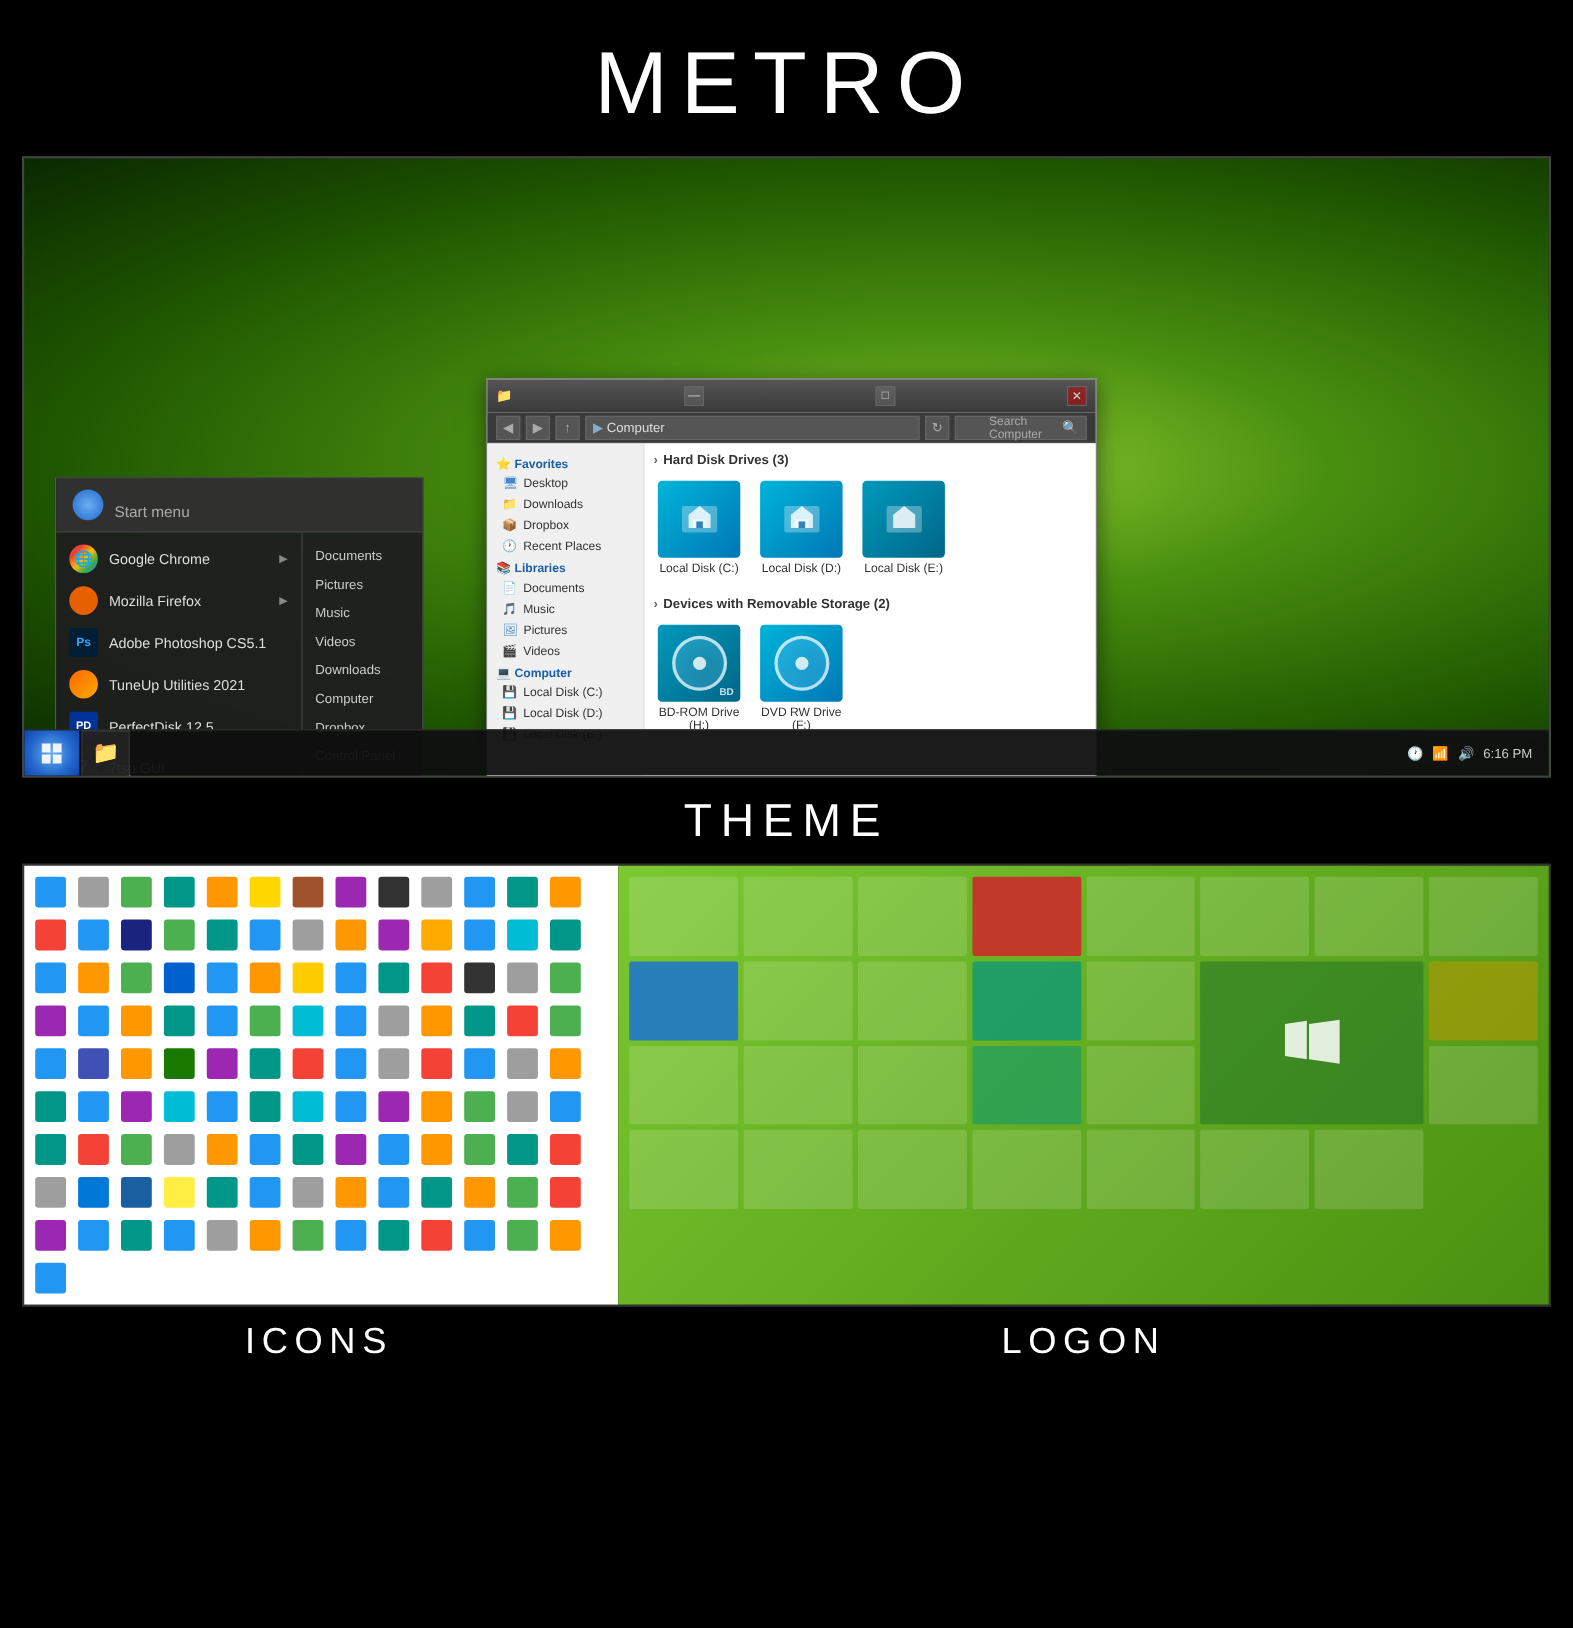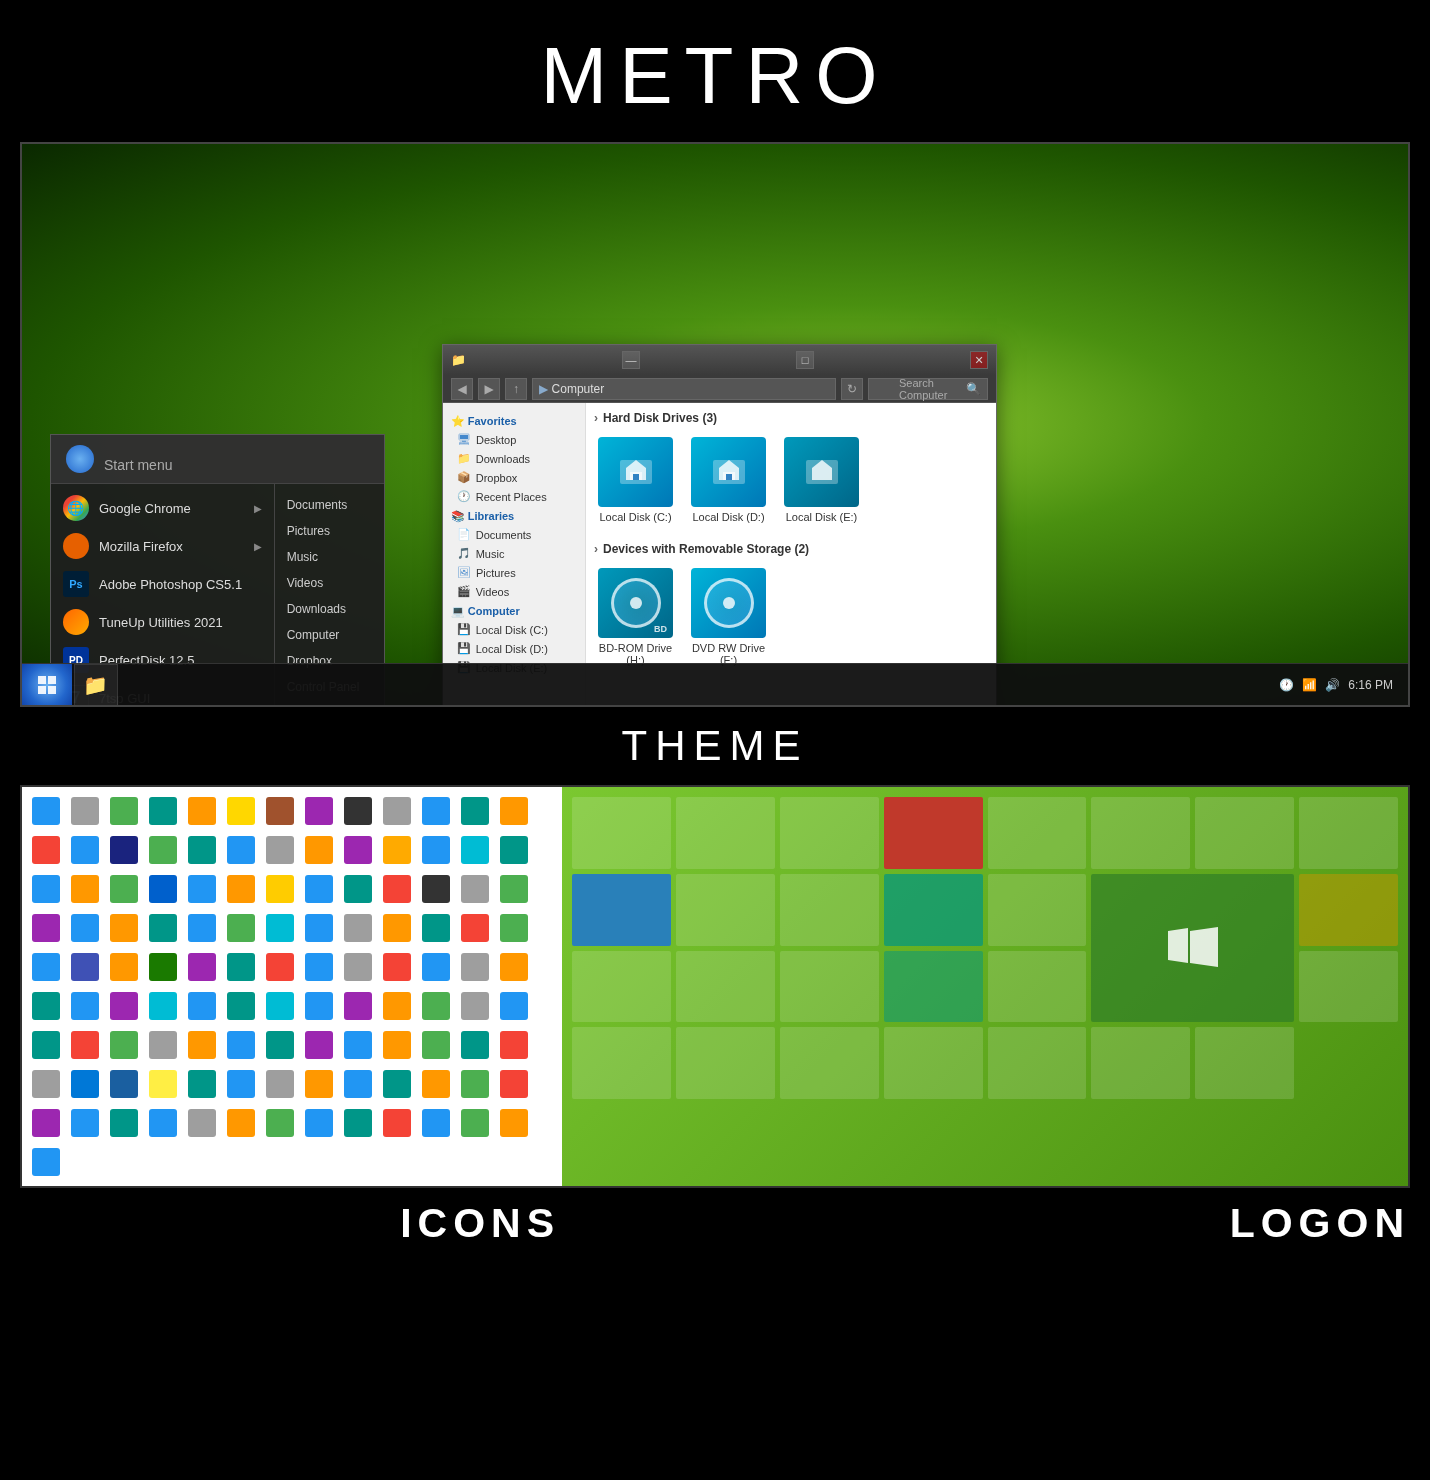--- a/index.html
+++ b/index.html
@@ -438,23 +438,23 @@
     }
 
     
     .bottom-labels {
       display: flex;
       margin: 0 20px;
     }
 
     .bottom-label {
       flex: 1;
-      text-align: right;
-      font-size: 41px;
-      font-weight: 700;
+      text-align: center;
+      font-size: 33px;
+      font-weight: 400;
       letter-spacing: 6px;
       padding: 12px 0 20px;
     }
 
     .bottom-label.icons { width: 540px; flex: none; }
     .bottom-label.logon { flex: 1; }
 
     
     .ig-blue { background: #2196F3; }
     .ig-green { background: #4CAF50; }

